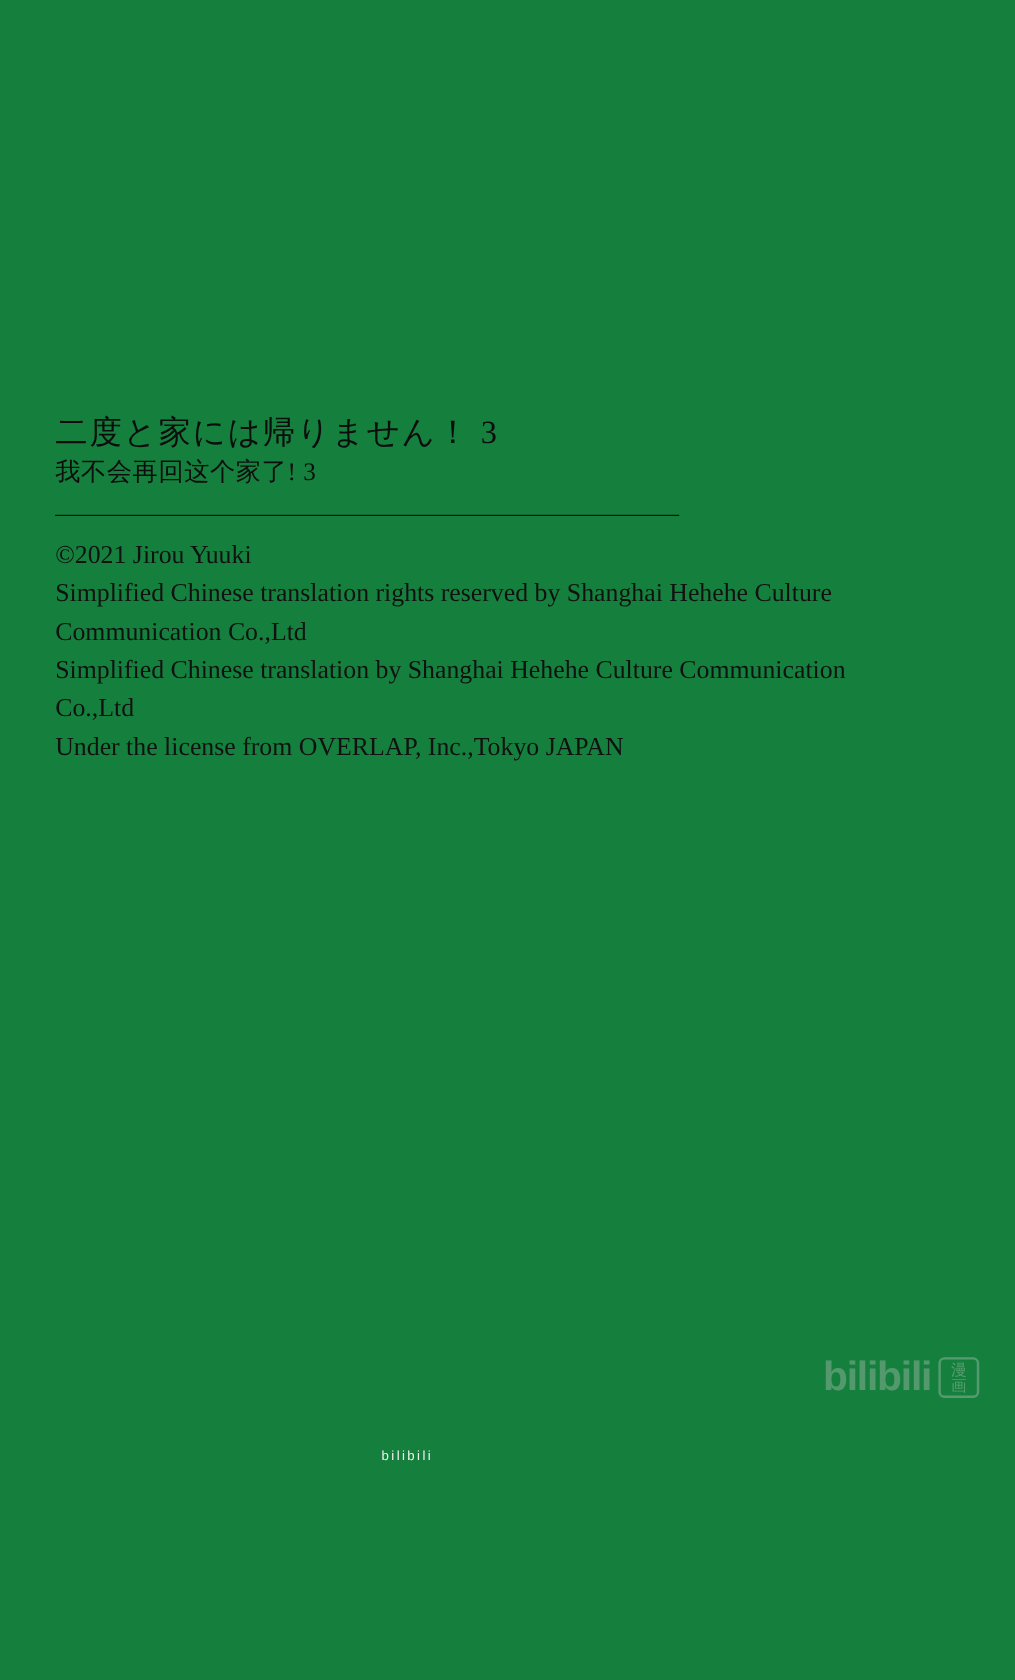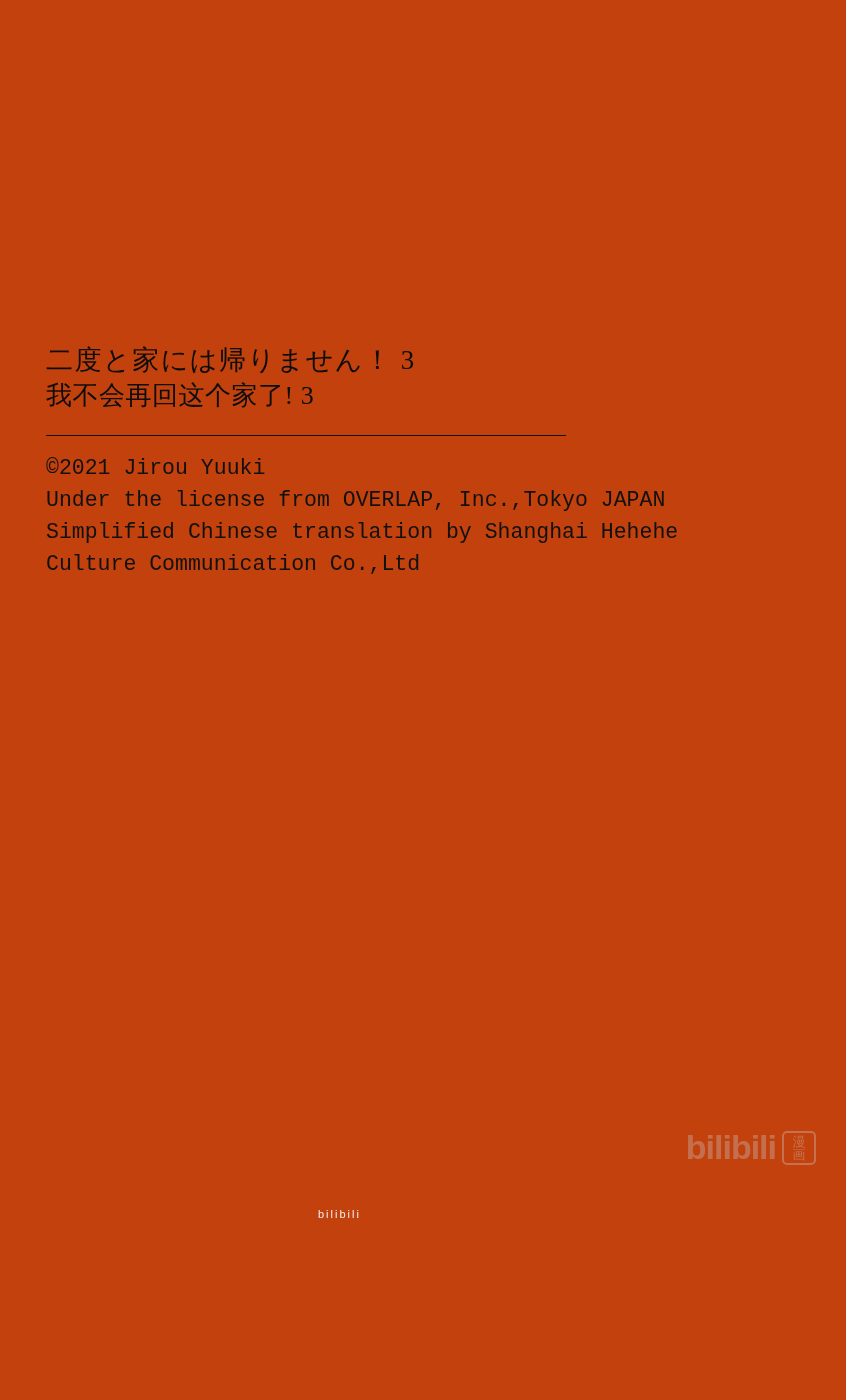--- a/index.html
+++ b/index.html
@@ -12,21 +12,21 @@
     height: 1400px;
     position: relative;
     overflow: hidden;
     font-family: "Liberation Sans", sans-serif;
     color: #111111;
   }
 
   .page {
     position: absolute;
     inset: 0;
-    background: #c2410c;
+    background: #15803d;
   }
 
   .colophon {
     position: absolute;
     left: 46px;
     top: 344px;
     width: 740px;
   }
 
   .title-jp {
@@ -34,37 +34,37 @@
     font-size: 27px;
     letter-spacing: 1.5px;
     line-height: 1.2;
     margin: 0 0 4px 0;
     white-space: pre;
     color: #0d0d0d;
   }
 
   .title-cn {
     font-family: "Liberation Serif", serif;
-    font-size: 26px;
+    font-size: 21px;
     letter-spacing: 0.5px;
     line-height: 1.25;
     margin: 0;
     color: #0d0d0d;
   }
 
   .rule {
     margin-top: 22px;
     width: 520px;
     height: 0;
     border-top: 1.6px solid #111111;
   }
 
   .credits {
     margin-top: 16px;
-    font-family: Liberation Mono, monospace;
+    font-family: Liberation Serif, serif;
     font-size: 21.5px;
     line-height: 32px;
     color: #111111;
     max-width: 700px;
   }
   .credits .line {
     white-space: pre-wrap;
   }
 
   
@@ -120,22 +120,23 @@
 
   <div class="colophon">
 
     <p class="title-jp">二度と家には帰りません！ 3</p>
     <p class="title-cn">我不会再回这个家了! 3</p>
 
     <div class="rule"></div>
 
     <div class="credits">
       <div class="line">©2021 Jirou Yuuki</div>
+      <div class="line">Simplified Chinese translation rights reserved by Shanghai Hehehe Culture Communication Co.,Ltd</div>
+      <div class="line">Simplified Chinese translation by Shanghai Hehehe Culture Communication Co.,Ltd</div>
       <div class="line">Under the license from OVERLAP, Inc.,Tokyo JAPAN</div>
-      <div class="line">Simplified Chinese translation by Shanghai Hehehe Culture Communication Co.,Ltd</div>
     </div>
 
   </div>
 
   <div class="watermark">
     <div class="wm-text">bilibili</div>
     <div class="wm-badge">
       <span>漫</span>
       <span>画</span>
     </div>

